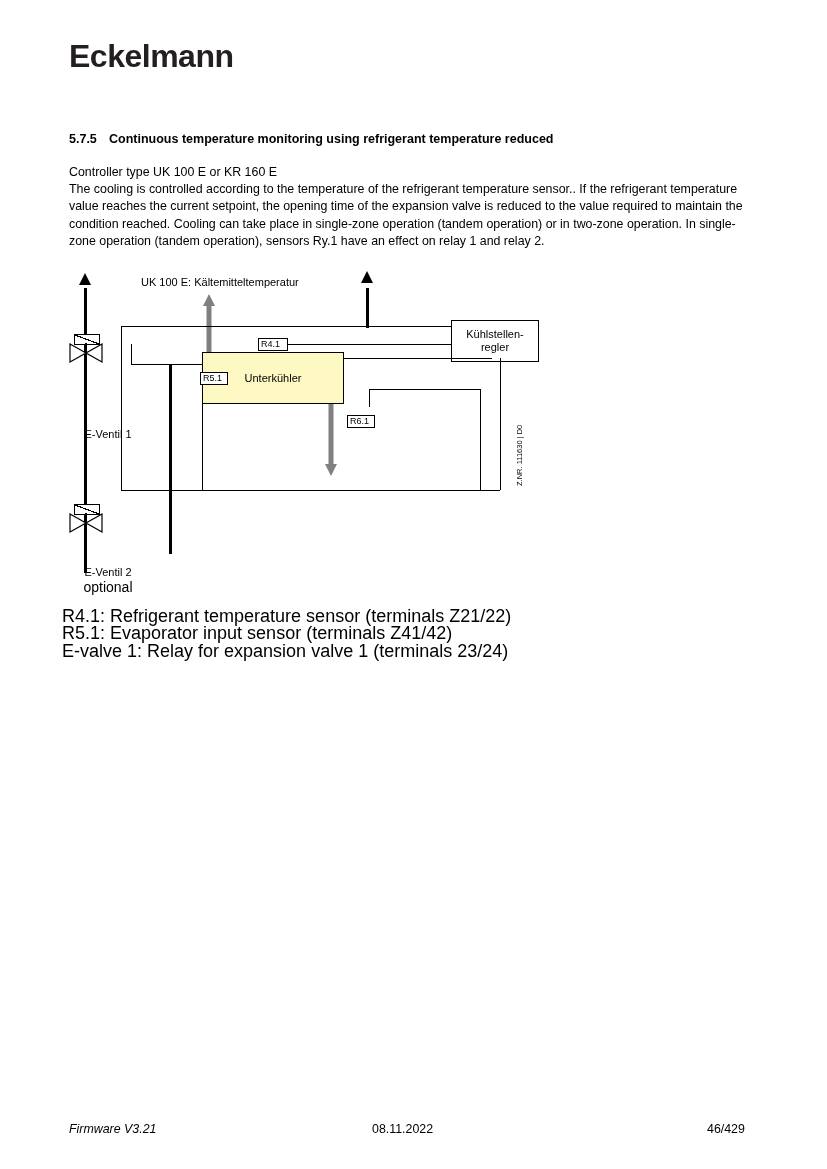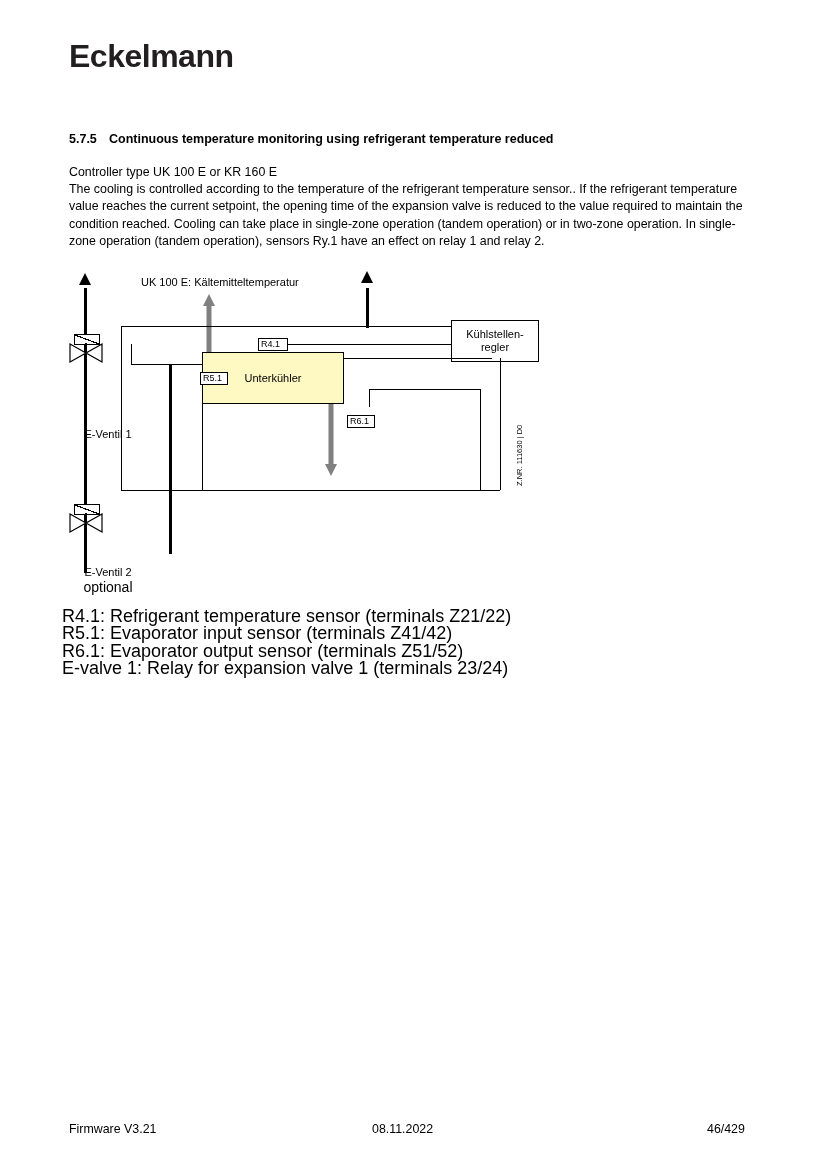--- a/index.html
+++ b/index.html
@@ -151,21 +151,21 @@
   }
   
   .footer {
     position: absolute;
     left: 0;
     top: 1122px;
     width: 827px;
     font-size: 12.4px;
     color: #000;
   }
-  .footer .f-left { position: absolute; left: 69px; }
+  .footer .f-left { position: absolute; left: 69px; font-style: italic; }
   .footer .f-center { position: absolute; left: 372px; }
   .footer .f-right { position: absolute; left: 707px; }
 </style>
 </head>
 <body>
 
 <div class="page">
 
   <div class="logo">Eckelmann</div>
 
@@ -253,21 +253,20 @@
 
     <div class="thickline" style="left:100px; top:96px; height:190px;"></div>
     <div class="thickline" style="left:100px; top:96px; width:3px; height:3px;"></div>
 
     <div class="vert-code" style="left:446px; top:218px;">Z.NR. 111630 | D0</div>
   </div>
 
   <div class="legend">
     <div>R4.1: Refrigerant temperature sensor (terminals Z21/22)</div>
     <div>R5.1: Evaporator input sensor (terminals Z41/42)</div>
-    <div>R6.1: Evaporator output sensor (terminals Z51/52)</div>
     <div>E-valve 1: Relay for expansion valve 1 (terminals 23/24)</div>
   </div>
 
   <div class="footer">
     <span class="f-left">Firmware V3.21</span>
     <span class="f-center">08.11.2022</span>
     <span class="f-right">46/429</span>
   </div>
 
 </div>

